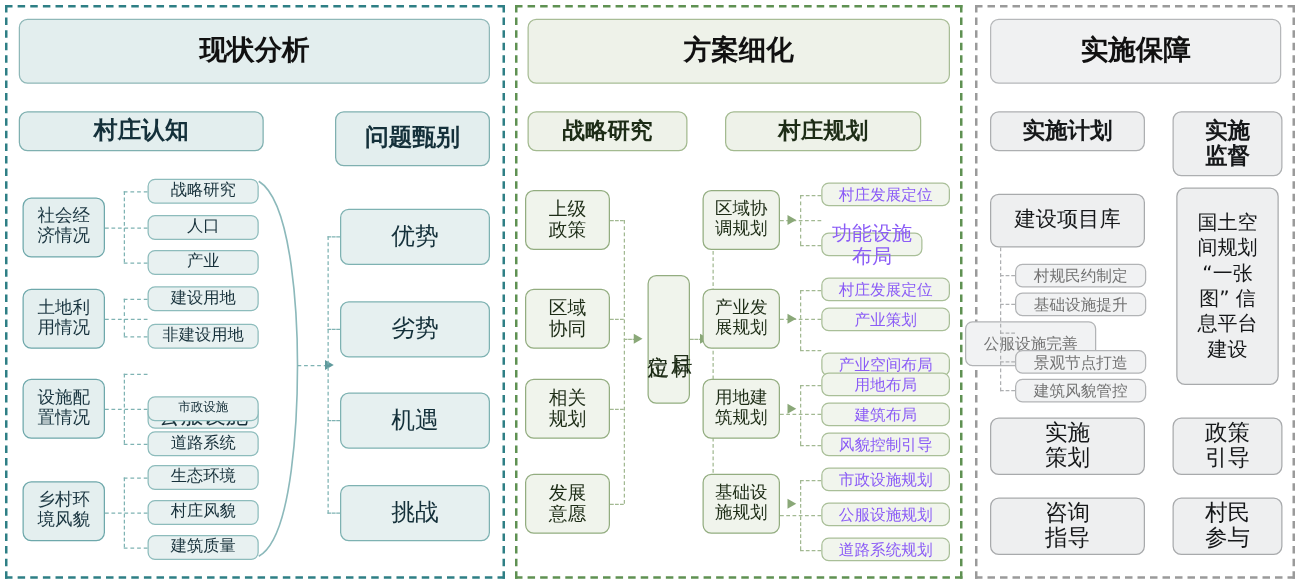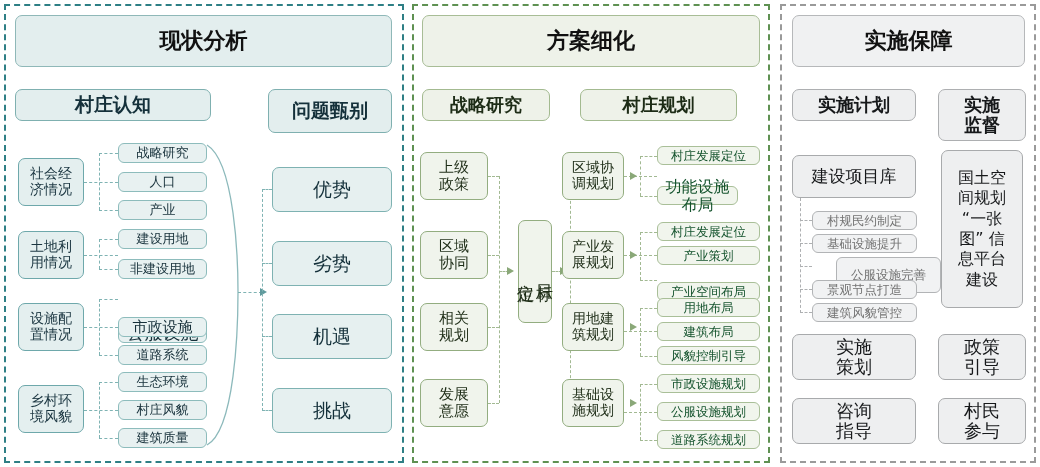--- a/index.html
+++ b/index.html
@@ -19,21 +19,21 @@
   .t-title{background:#e3eeee;border:1.4px solid #8fb8b8;color:#111;font-weight:bold;}
   .t-head{background:#e3eeee;border:1.4px solid #7fb0b0;color:#14303a;font-weight:bold;}
   .t-main{background:#e4efef;border:1.6px solid #6ea8ab;color:#1a3540;}
   .t-sub{background:#e8f1f1;border:1.3px solid #8dbcbc;color:#16303a;border-radius:6px;}
   .t-out{background:#e6f0f0;border:1.5px solid #7eb2b2;color:#14303a;}
 
   
   .g-title{background:#eef2e9;border:1.4px solid #a8bd96;color:#111;font-weight:bold;}
   .g-head{background:#eef2e9;border:1.4px solid #a3ba90;color:#1d2c16;font-weight:bold;}
   .g-main{background:#f0f4ec;border:1.6px solid #93ad80;color:#1d2c16;}
-  .g-sub{background:#f1f5ed;border:1.3px solid #a9bf98;color:#14532d;border-radius:6px;}
+  .g-sub{background:#f1f5ed;border:1.3px solid #a9bf98;color:#8b5cf6;border-radius:6px;}
 
   
   .y-title{background:#f0f1f2;border:1.4px solid #b6b8ba;color:#111;font-weight:bold;}
   .y-head{background:#eeeff0;border:1.4px solid #adafb1;color:#16181a;font-weight:bold;}
   .y-main{background:#eeeff0;border:1.6px solid #a8aaac;color:#16181a;}
   .y-sub{background:#f1f2f3;border:1.3px solid #b2b4b6;color:#737373;border-radius:6px;}
 
   
   .ln{position:absolute;}
   .h-t{border-top:1.2px dashed #7fb3b3;}
@@ -77,21 +77,21 @@
   <div class="box t-sub" style="left:118px;top:229px;width:89px;height:20px;font-size:13px;">建设用地</div>
   <div class="box t-sub" style="left:118px;top:259px;width:89px;height:20px;font-size:13px;">非建设用地</div>
   <div class="ln v-t" style="left:99px;top:239px;height:30px;"></div>
   <div class="ln h-t" style="left:99px;top:239px;width:19px;"></div>
   <div class="ln h-t" style="left:84px;top:255px;width:34px;"></div>
   <div class="ln h-t" style="left:99px;top:269px;width:19px;"></div>
 
   <div class="box t-main" style="left:18px;top:303px;width:66px;height:48px;font-size:14px;">设施配
 置情况</div>
   <div class="box t-sub" style="left:118px;top:289px;width:89px;height:20px;font-size:18px;margin-top:34px;">公服设施</div>
-  <div class="box t-sub" style="left:118px;top:317px;width:89px;height:20px;font-size:15px;">市政设施</div>
+  <div class="box t-sub" style="left:118px;top:317px;width:89px;height:20px;font-size:10px;">市政设施</div>
   <div class="box t-sub" style="left:118px;top:345px;width:89px;height:20px;font-size:13px;">道路系统</div>
   <div class="ln v-t" style="left:99px;top:299px;height:56px;"></div>
   <div class="ln h-t" style="left:99px;top:299px;width:19px;"></div>
   <div class="ln h-t" style="left:84px;top:327px;width:34px;"></div>
   <div class="ln h-t" style="left:99px;top:355px;width:19px;"></div>
 
   <div class="box t-main" style="left:18px;top:385px;width:66px;height:48px;font-size:14px;">乡村环
 境风貌</div>
   <div class="box t-sub" style="left:118px;top:372px;width:89px;height:20px;font-size:13px;">生态环境</div>
   <div class="box t-sub" style="left:118px;top:400px;width:89px;height:20px;font-size:13px;">村庄风貌</div>
@@ -200,21 +200,21 @@
   <div class="box y-title" style="left:792px;top:15px;width:233px;height:52px;font-size:22px;">实施保障</div>
 
   <div class="box y-head" style="left:792px;top:89px;width:124px;height:32px;font-size:18px;">实施计划</div>
   <div class="box y-head" style="left:938px;top:89px;width:88px;height:52px;font-size:18px;">实施
 监督</div>
 
   <div class="box y-main" style="left:792px;top:155px;width:124px;height:43px;font-size:17px;">建设项目库</div>
 
   <div class="box y-sub" style="left:812px;top:211px;width:105px;height:19px;font-size:12.5px;">村规民约制定</div>
   <div class="box y-sub" style="left:812px;top:234px;width:105px;height:19px;font-size:12.5px;">基础设施提升</div>
-  <div class="box y-sub" style="left:836px;top:257px;width:105px;height:36px;font-size:12.5px;">公服设施完善</div>
+  <div class="box y-sub" style="left:772px;top:257px;width:105px;height:36px;font-size:12.5px;">公服设施完善</div>
   <div class="box y-sub" style="left:812px;top:280px;width:105px;height:19px;font-size:12.5px;">景观节点打造</div>
   <div class="box y-sub" style="left:812px;top:303px;width:105px;height:19px;font-size:12.5px;">建筑风貌管控</div>
 
   <div class="ln v-y" style="left:800px;top:198px;height:115px;"></div>
   <div class="ln h-y" style="left:800px;top:220px;width:12px;"></div>
   <div class="ln h-y" style="left:800px;top:243px;width:12px;"></div>
   <div class="ln h-y" style="left:800px;top:266px;width:12px;"></div>
   <div class="ln h-y" style="left:800px;top:289px;width:12px;"></div>
   <div class="ln h-y" style="left:800px;top:312px;width:12px;"></div>
 

